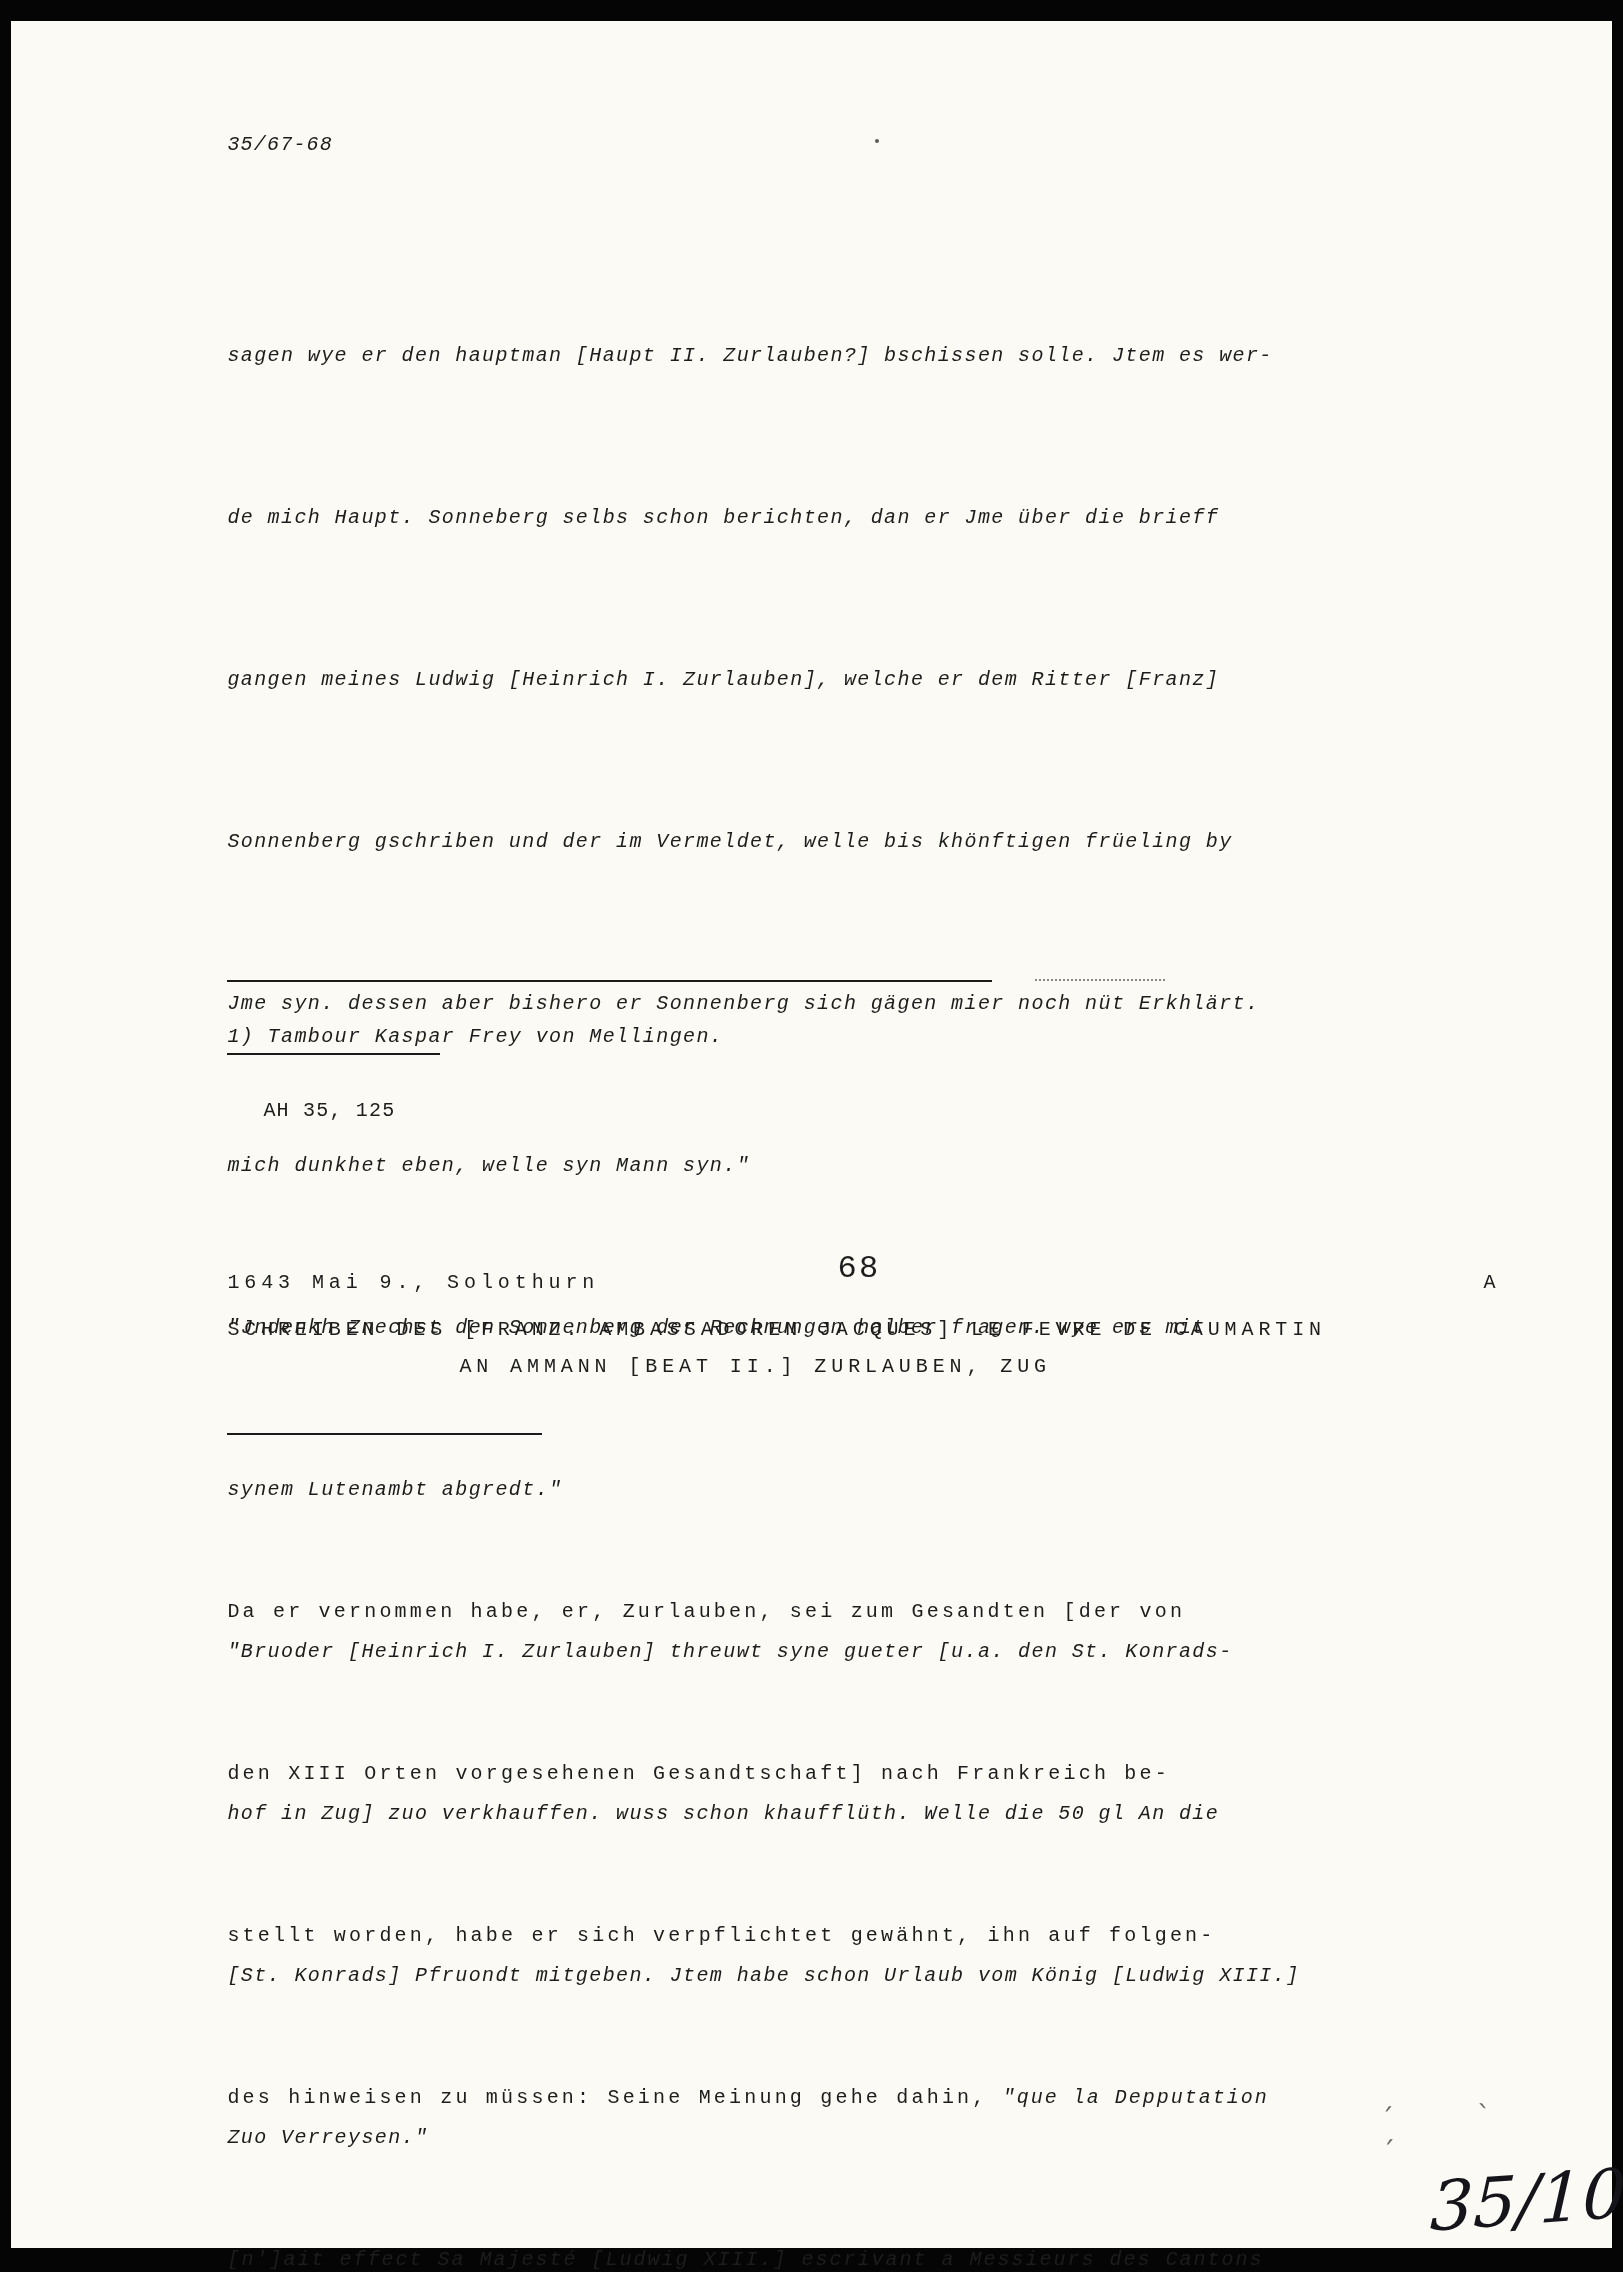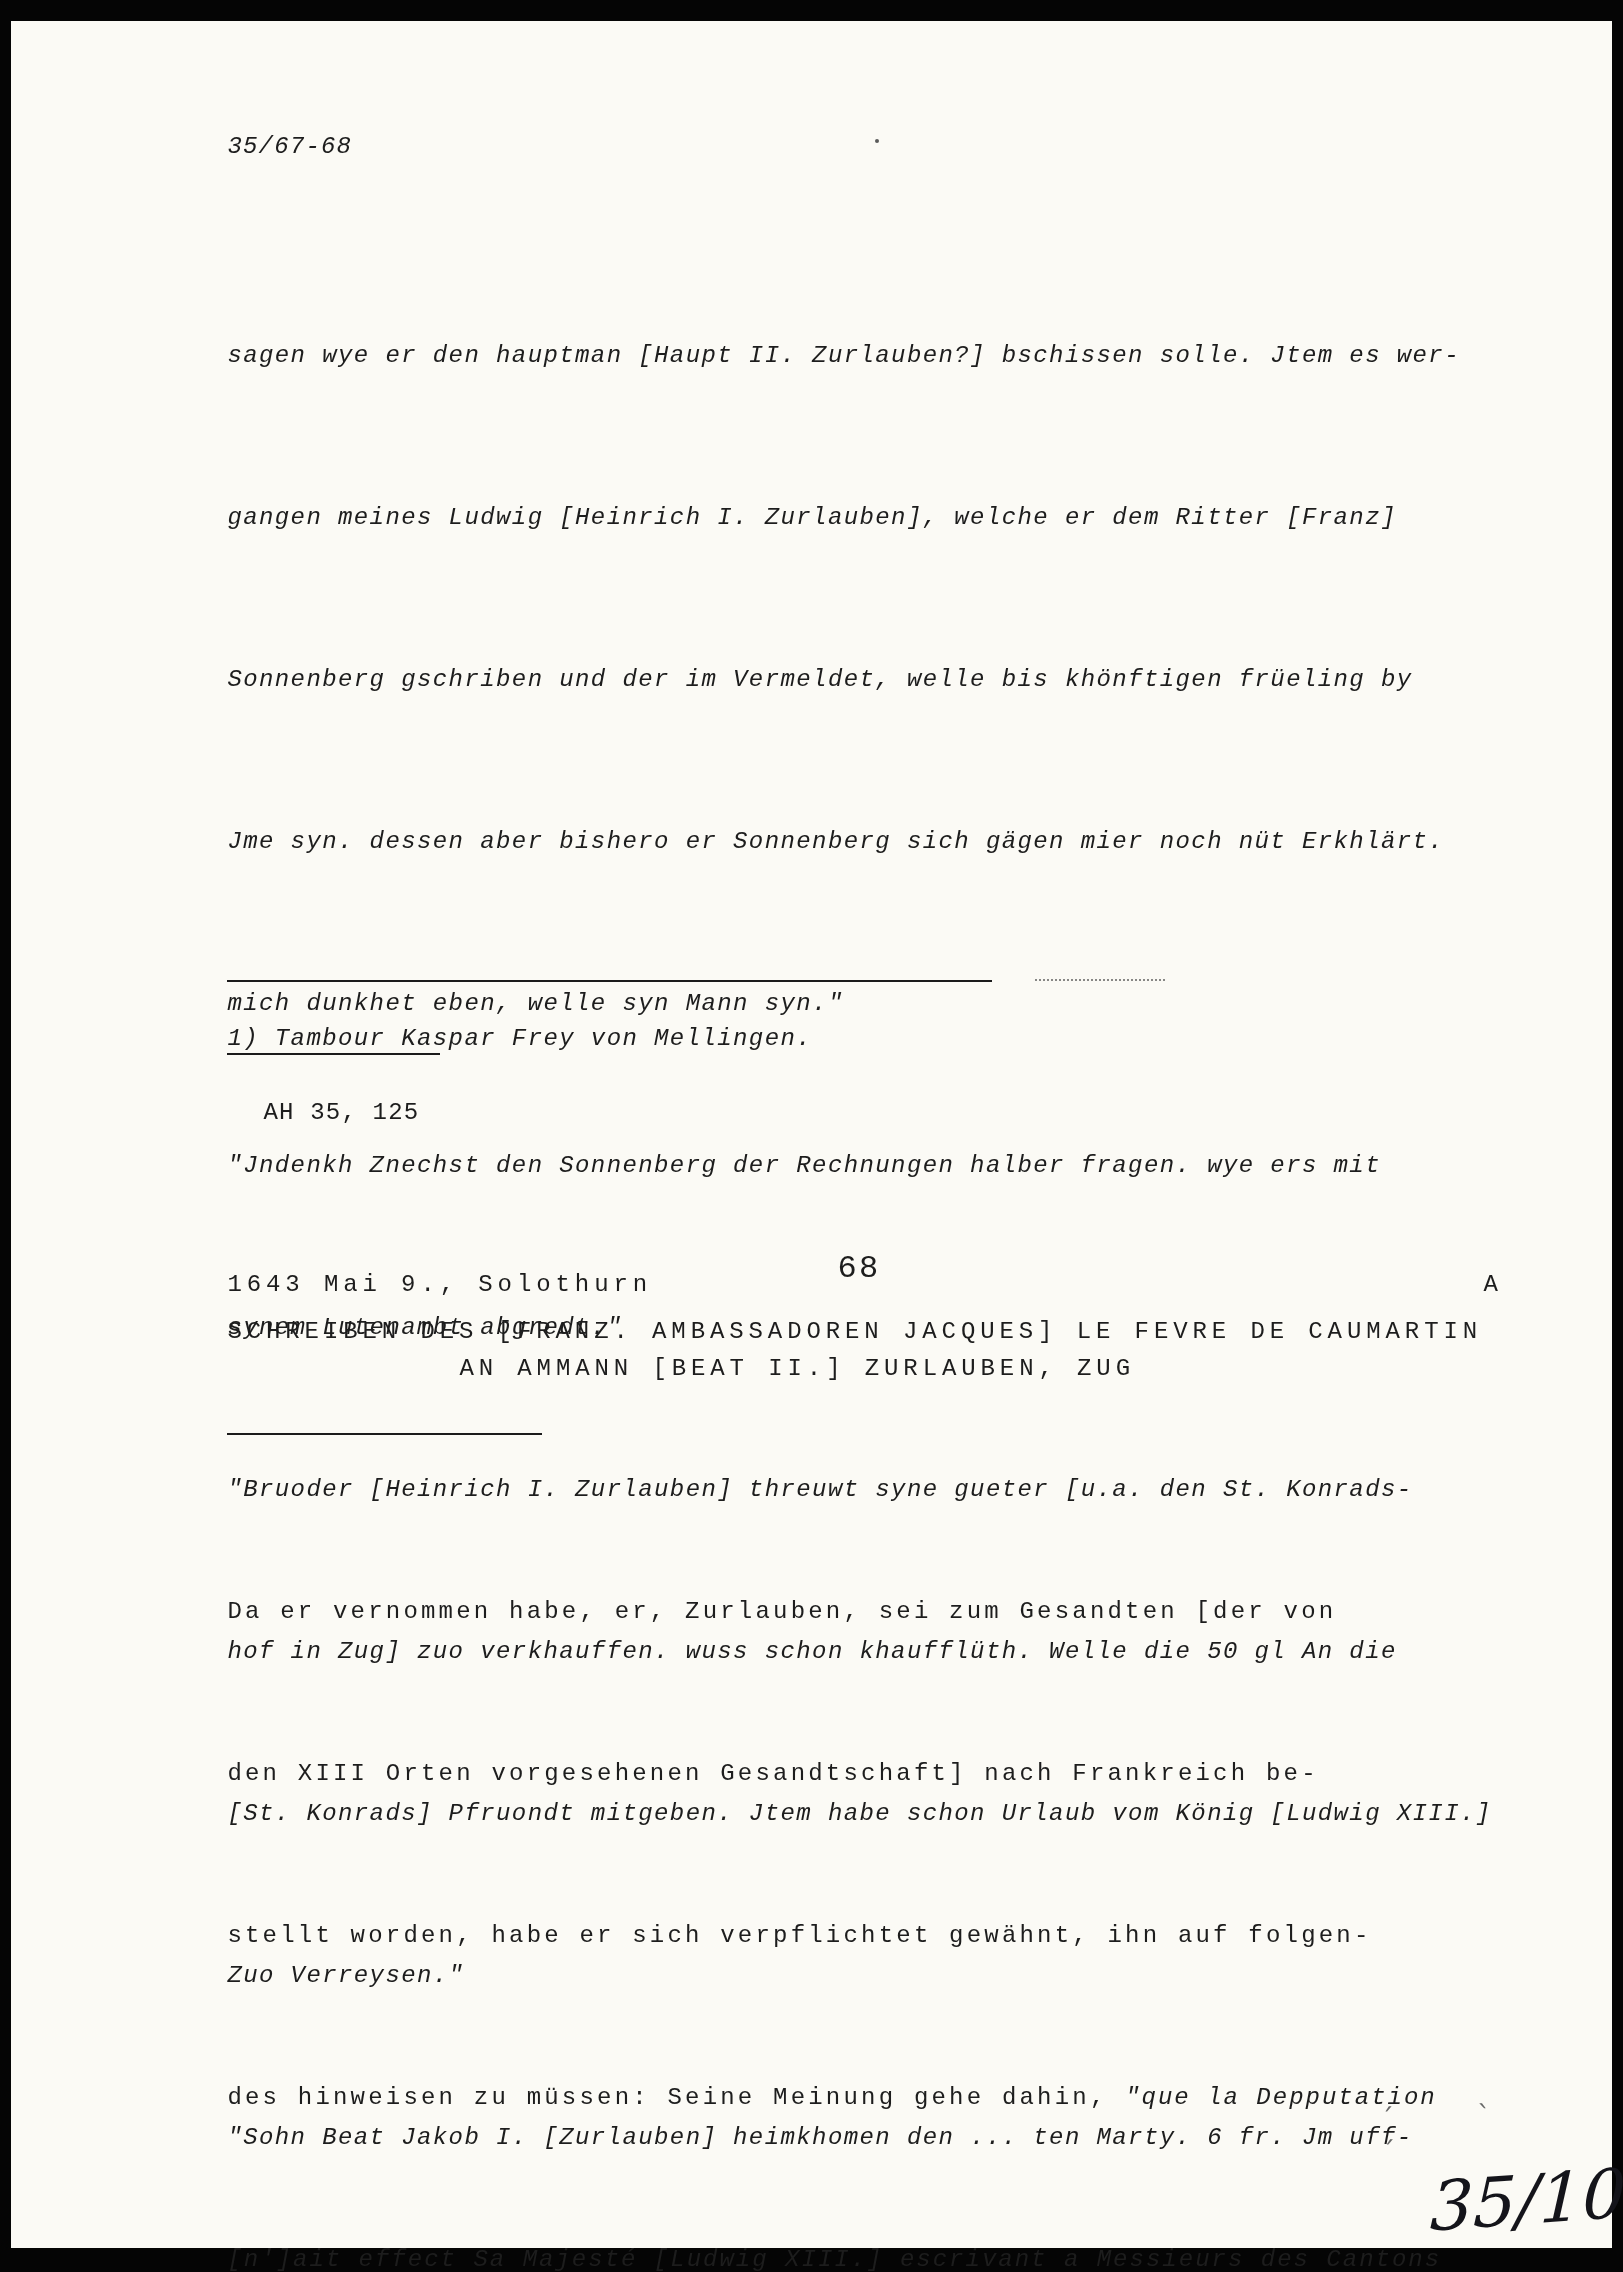--- a/index.html
+++ b/index.html
@@ -10,21 +10,21 @@
     overflow: hidden;
     font-family: "Liberation Mono", monospace;
   }
   .page {
     position: absolute;
     left: 11.4px; top: 21px;
     width: 1601px; height: 2227px;
     background: #fbfaf5;
   }
   .abs { position: absolute; }
-  .tw { font-family: "Liberation Mono", monospace; color: #1d1d1d; font-size: 24px; }
+  .tw { font-family: "Liberation Mono", monospace; color: #1d1d1d; font-size: 20px; }
   .it { font-style: italic; }
 
   #page-ref { left: 216px; top: 112px; letter-spacing: 1.2px; }
 
   .quoted-block {
     left: 216px; top: 200px;
     line-height: 54px;
     letter-spacing: 1.4px;
     white-space: pre;
     font-style: italic;
@@ -80,20 +80,21 @@
 <body>
 
 <div class="page">
 
   <div id="paper-speck" class="abs"></div>
 
   <div id="page-ref" class="abs tw it">35/67-68</div>
 
   <div class="abs tw quoted-block">
     <div class="qline">sagen wye er den hauptman [Haupt II. Zurlauben?] bschissen solle. Jtem es wer-</div>
+    <div class="qline">de mich Haupt. Sonneberg selbs schon berichten, dan er Jme über die brieff</div>
     <div class="qline">gangen meines Ludwig [Heinrich I. Zurlauben], welche er dem Ritter [Franz]</div>
     <div class="qline">Sonnenberg gschriben und der im Vermeldet, welle bis khönftigen früeling by</div>
     <div class="qline">Jme syn. dessen aber bishero er Sonnenberg sich gägen mier noch nüt Erkhlärt.</div>
     <div class="qline">mich dunkhet eben, welle syn Mann syn."</div>
     <div class="qline">"Jndenkh Znechst den Sonnenberg der Rechnungen halber fragen. wye ers mit</div>
     <div class="qline">synem Lutenambt abgredt."</div>
     <div class="qline">"Bruoder [Heinrich I. Zurlauben] threuwt syne gueter [u.a. den St. Konrads-</div>
     <div class="qline">hof in Zug] zuo verkhauffen. wuss schon khaufflüth. Welle die 50 gl An die</div>
     <div class="qline">[St. Konrads] Pfruondt mitgeben. Jtem habe schon Urlaub vom König [Ludwig XIII.]</div>
     <div class="qline">Zuo Verreysen."</div>

